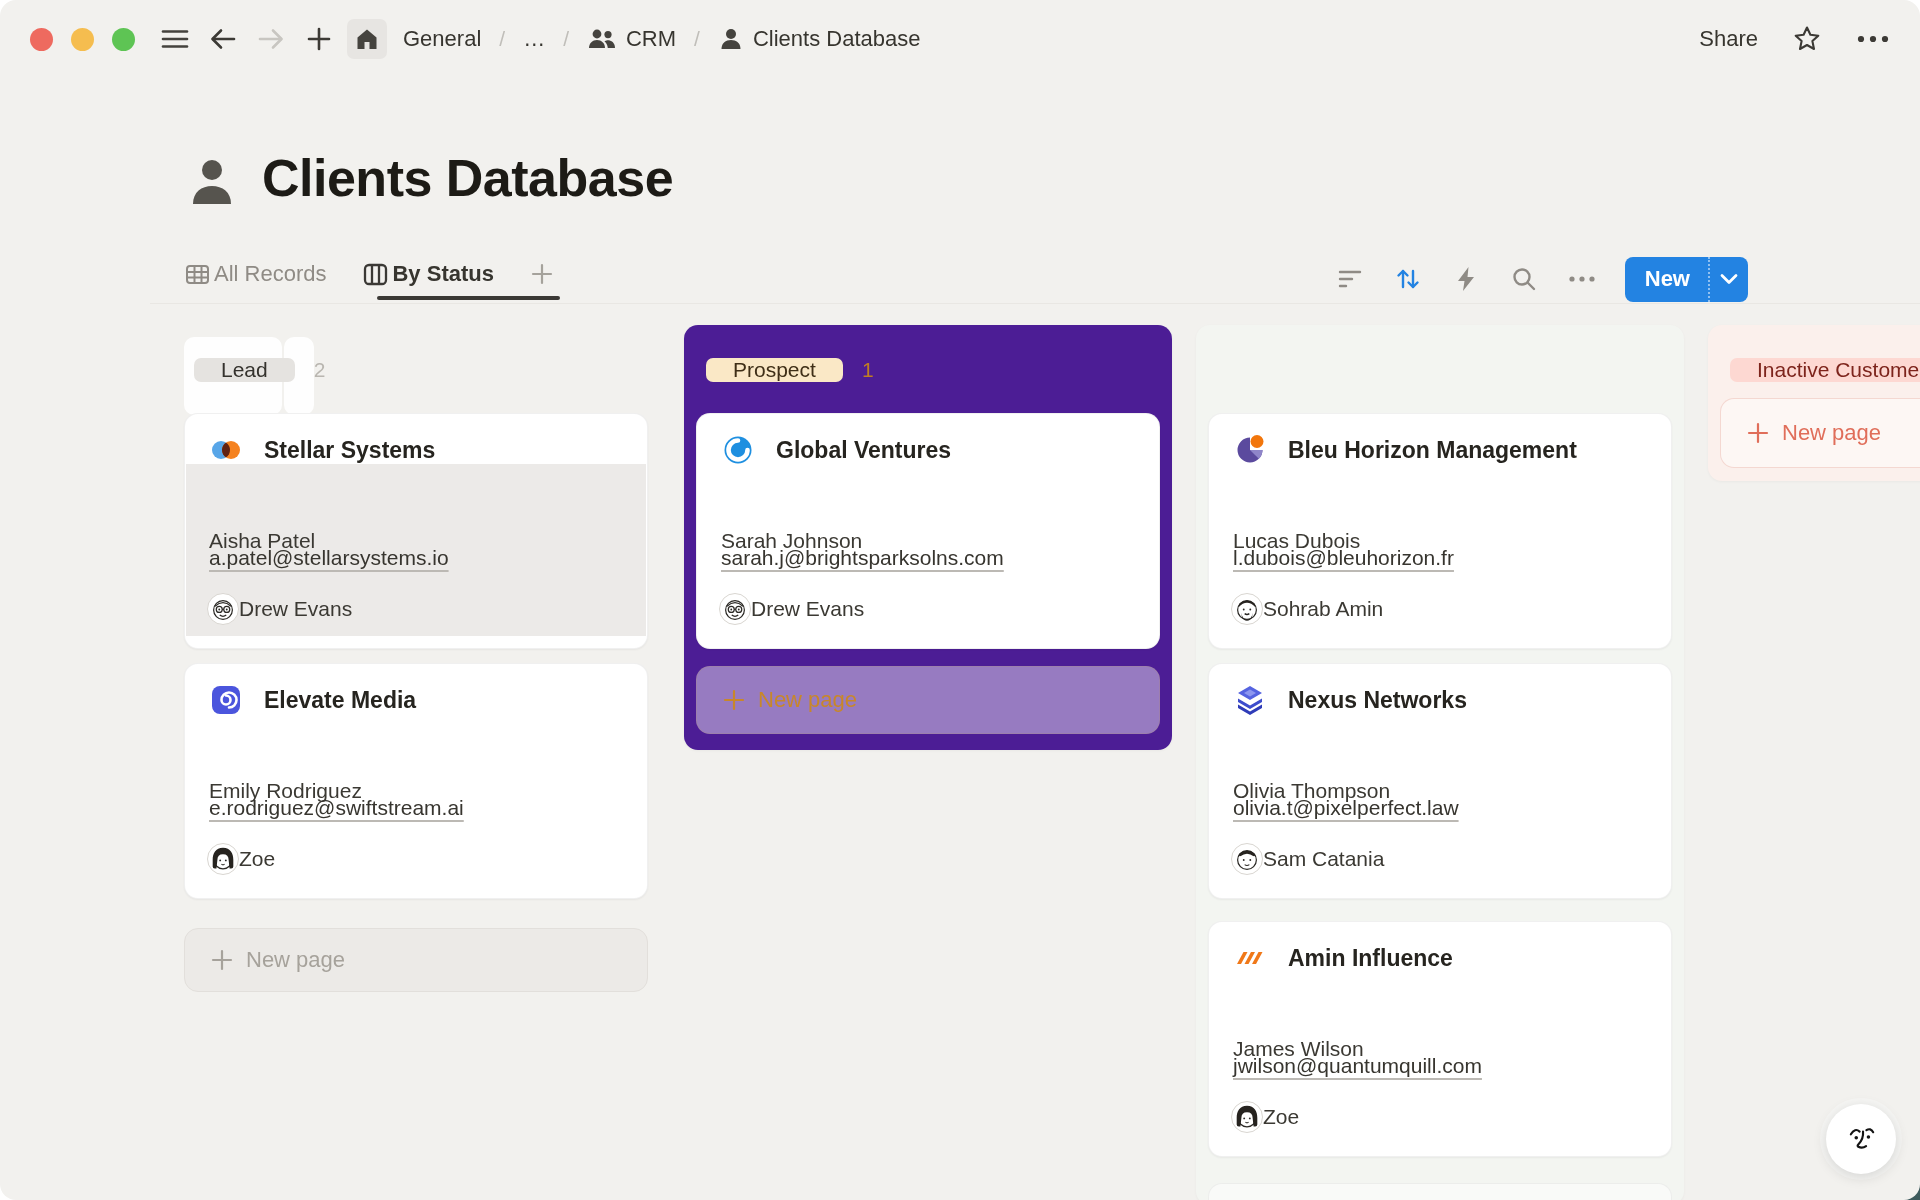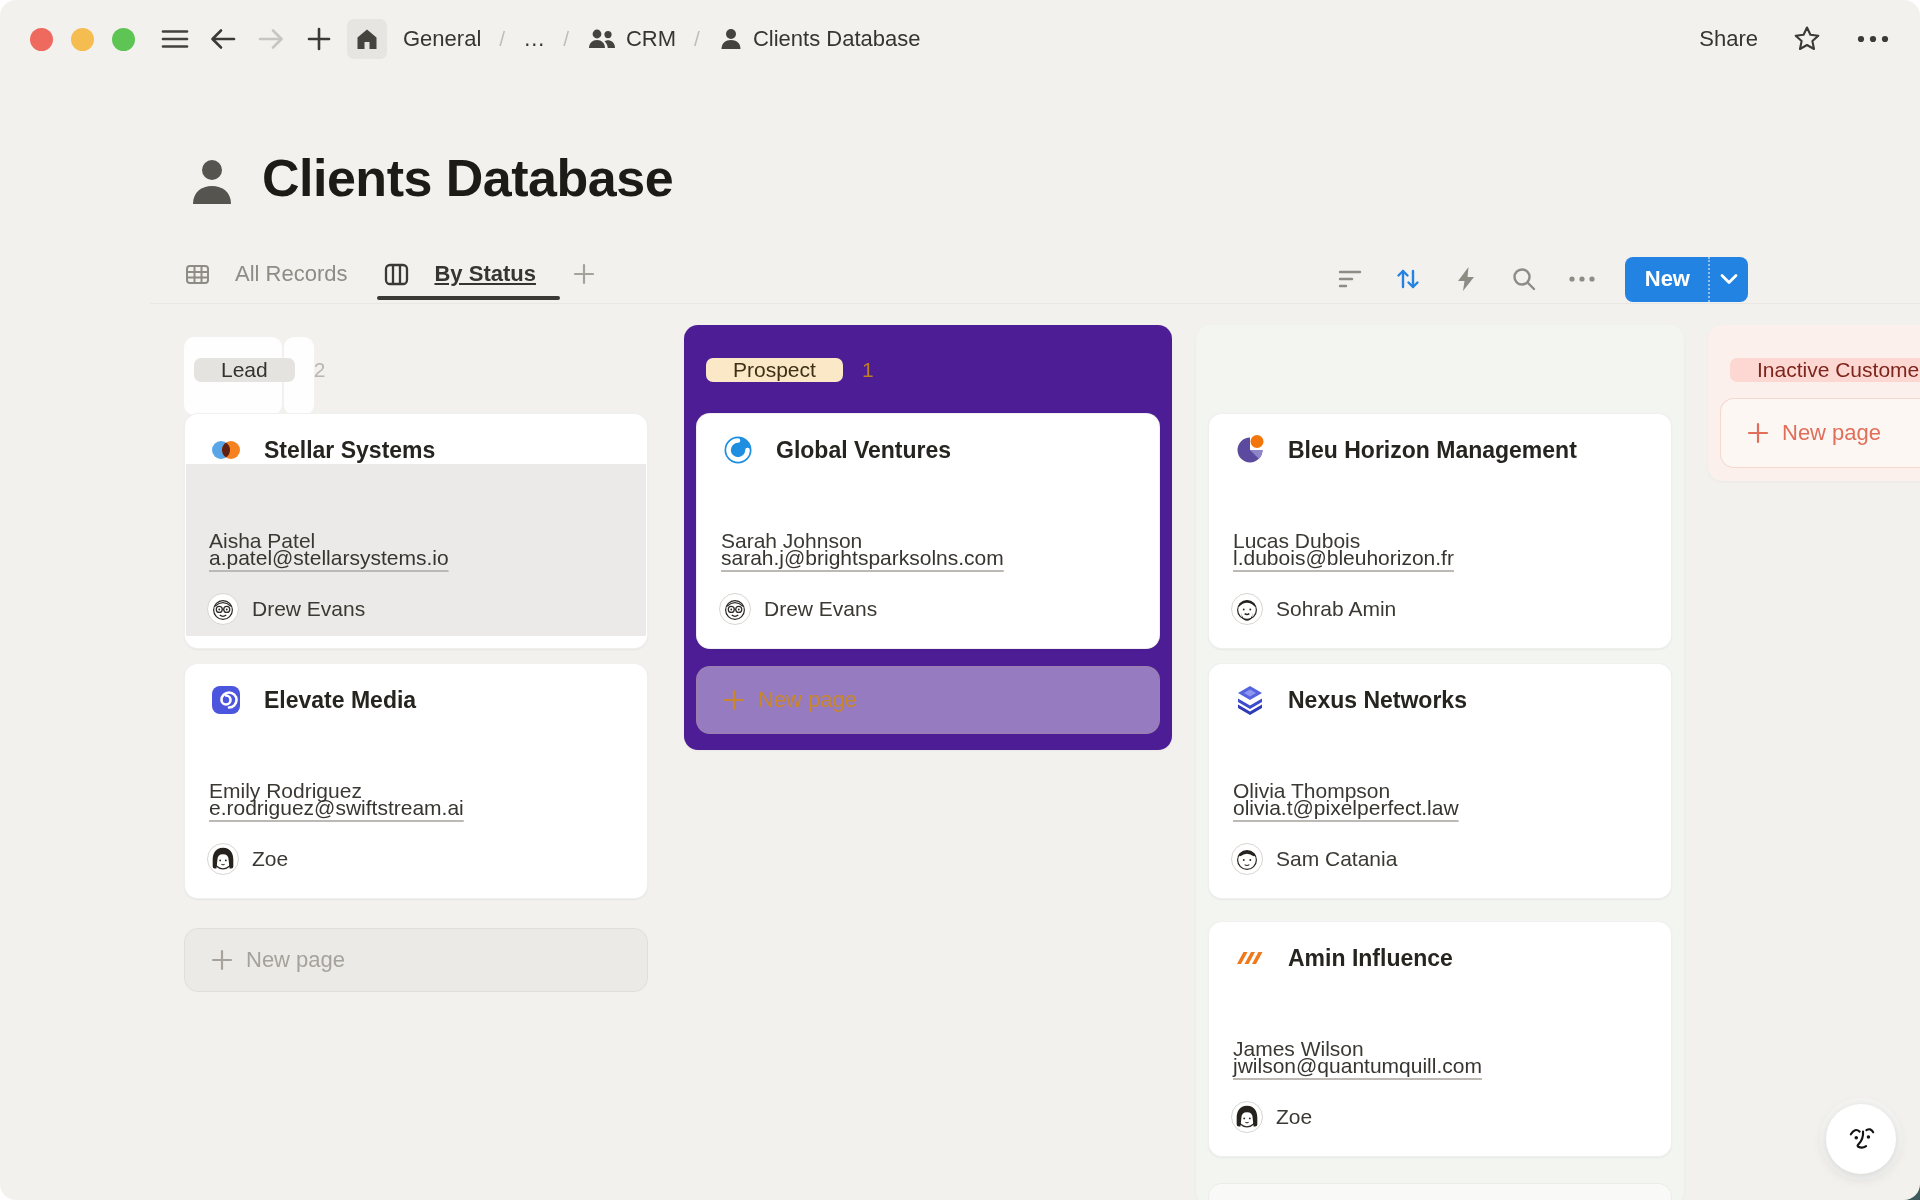--- a/index.html
+++ b/index.html
@@ -22,23 +22,23 @@
   .crumb-sep { color:#c0beb9; font-size:21px; }
   .topbar-right { margin-left:auto; display:flex; align-items:center; gap:34px; }
   .share { font-size:22px; color:#37352f; }
 
   
   .title-row { position:absolute; left:188px; top:148px; display:flex; align-items:flex-end; gap:26px; }
   .page-title { font-size:52px; font-weight:700; color:#1d1b16; letter-spacing:-0.5px; }
 
   
   .tabs-row { position:absolute; left:184px; top:250px; display:flex; align-items:center; gap:36px; height:48px; }
-  .tab { display:flex; align-items:center; gap:24px; font-size:22px; }
+  .tab { display:flex; align-items:center; gap:3px; font-size:22px; }
   .tab.inactive { color:#8f8b85; }
-  .tab.active { color:#37352f; font-weight:600;text-decoration:underline; }
+  .tab.active { color:#37352f; font-weight:600; }
   .tab-underline { position:absolute; left:377px; top:296px; width:183px; height:4px; background:#3b3935; border-radius:2px; }
   .tabs-divider { position:absolute; left:150px; right:0; top:303px; height:1px; background:#e9e7e3; }
   .add-view { color:#a5a29b; }
   .toolbar { position:absolute; right:172px; top:256px; display:flex; align-items:center; gap:28px; height:46px; }
   .tb-icon { display:flex; align-items:center; justify-content:center; width:30px; height:30px; }
   .new-btn { display:flex; align-items:stretch; background:#2383e2; border-radius:8px; height:45px; overflow:hidden; }
   .new-btn-main { display:flex; align-items:center; padding:0 18px 0 20px; color:#fff; font-size:22px; font-weight:700; }
   .new-btn-arrow { display:flex; align-items:center; justify-content:center; width:40px; border-left:2px dotted rgba(255,255,255,.5); }
 
   
@@ -59,21 +59,21 @@
   .header-tools { margin-left:auto; display:flex; align-items:center; gap:18px; }
 
   .white-strip { position:absolute; background:rgba(255,255,255,.92); border-radius:10px; top:12px; height:78px; }
   .ws1 { left:12px; width:98px; } .ws2 { left:112px; width:30px; }
 
   .card { position:absolute; left:12px; width:464px; height:236px; background:#fff; border:1px solid rgba(0,0,0,.06); border-radius:14px; box-shadow:0 1px 2px rgba(0,0,0,.05); }
   .card .wash { position:absolute; left:1px; right:1px; top:50px; bottom:12px; background:#eceae8; }
   .c-title { position:absolute; top:19px; left:24px; right:20px; display:flex; align-items:center; gap:21px; font-size:23px; font-weight:700; color:#26241f; }
   .c-contact { position:absolute; top:79px; left:24px; font-size:21px; color:#3b3933;margin-top:36px; }
   .c-email { position:absolute; top:132px; left:24px; font-size:21px; color:#37352f; text-decoration:underline; text-decoration-color:#bcb9b4; text-underline-offset:5px; text-decoration-thickness:1.5px; }
-  .c-owner { position:absolute; top:179px; left:22px; display:flex; align-items:center; gap:13px; font-size:21px; color:#3b3933; }
+  .c-owner { position:absolute; top:179px; left:22px; display:flex; align-items:center; font-size:21px; color:#3b3933; }
   .avatar { width:32px; height:32px; border-radius:50%; background:#fff; border:1px solid #d9d6d1; overflow:hidden; flex:none; }
 
   .new-page { position:absolute; left:12px; width:464px; height:64px; border-radius:14px; display:flex; align-items:center; gap:13px; padding-left:26px; font-size:22px; }
   .np-lead { top:603px; background:#eceae7; border:1px solid #e2dfdb; color:#a6a29b; }
   .np-prospect { top:341px; height:68px; background:rgba(255,255,255,.42); border:1px solid rgba(186,152,84,.18); color:#c8872a; }
   .np-active { top:858px; background:rgba(255,255,255,.5); border:1px solid rgba(0,0,0,.05); color:#8f8b85; }
   .np-inactive { top:73px; height:70px; background:rgba(255,255,255,.45); border:1px solid rgba(218,122,102,.25); color:#e06e5a; }
 
   .card.pos1 { top:88px; } .card.pos2 { top:338px; } .card.pos3 { top:596px; }
 

